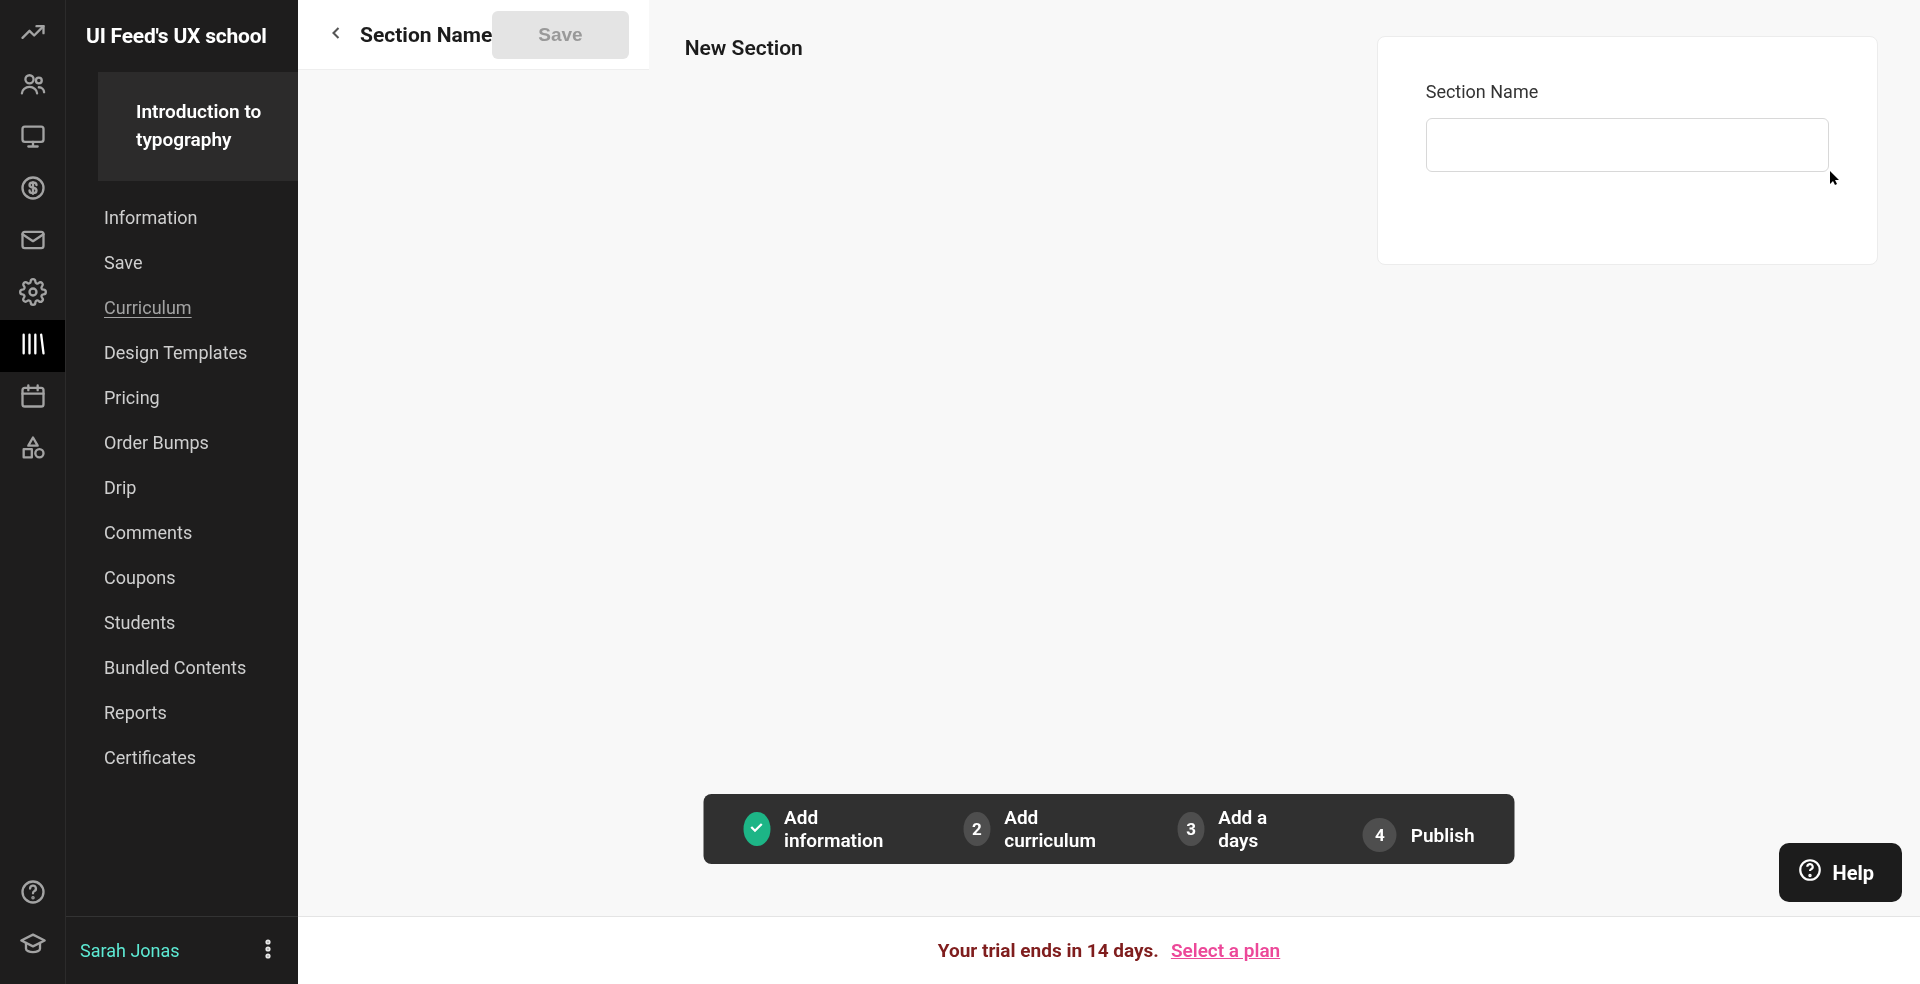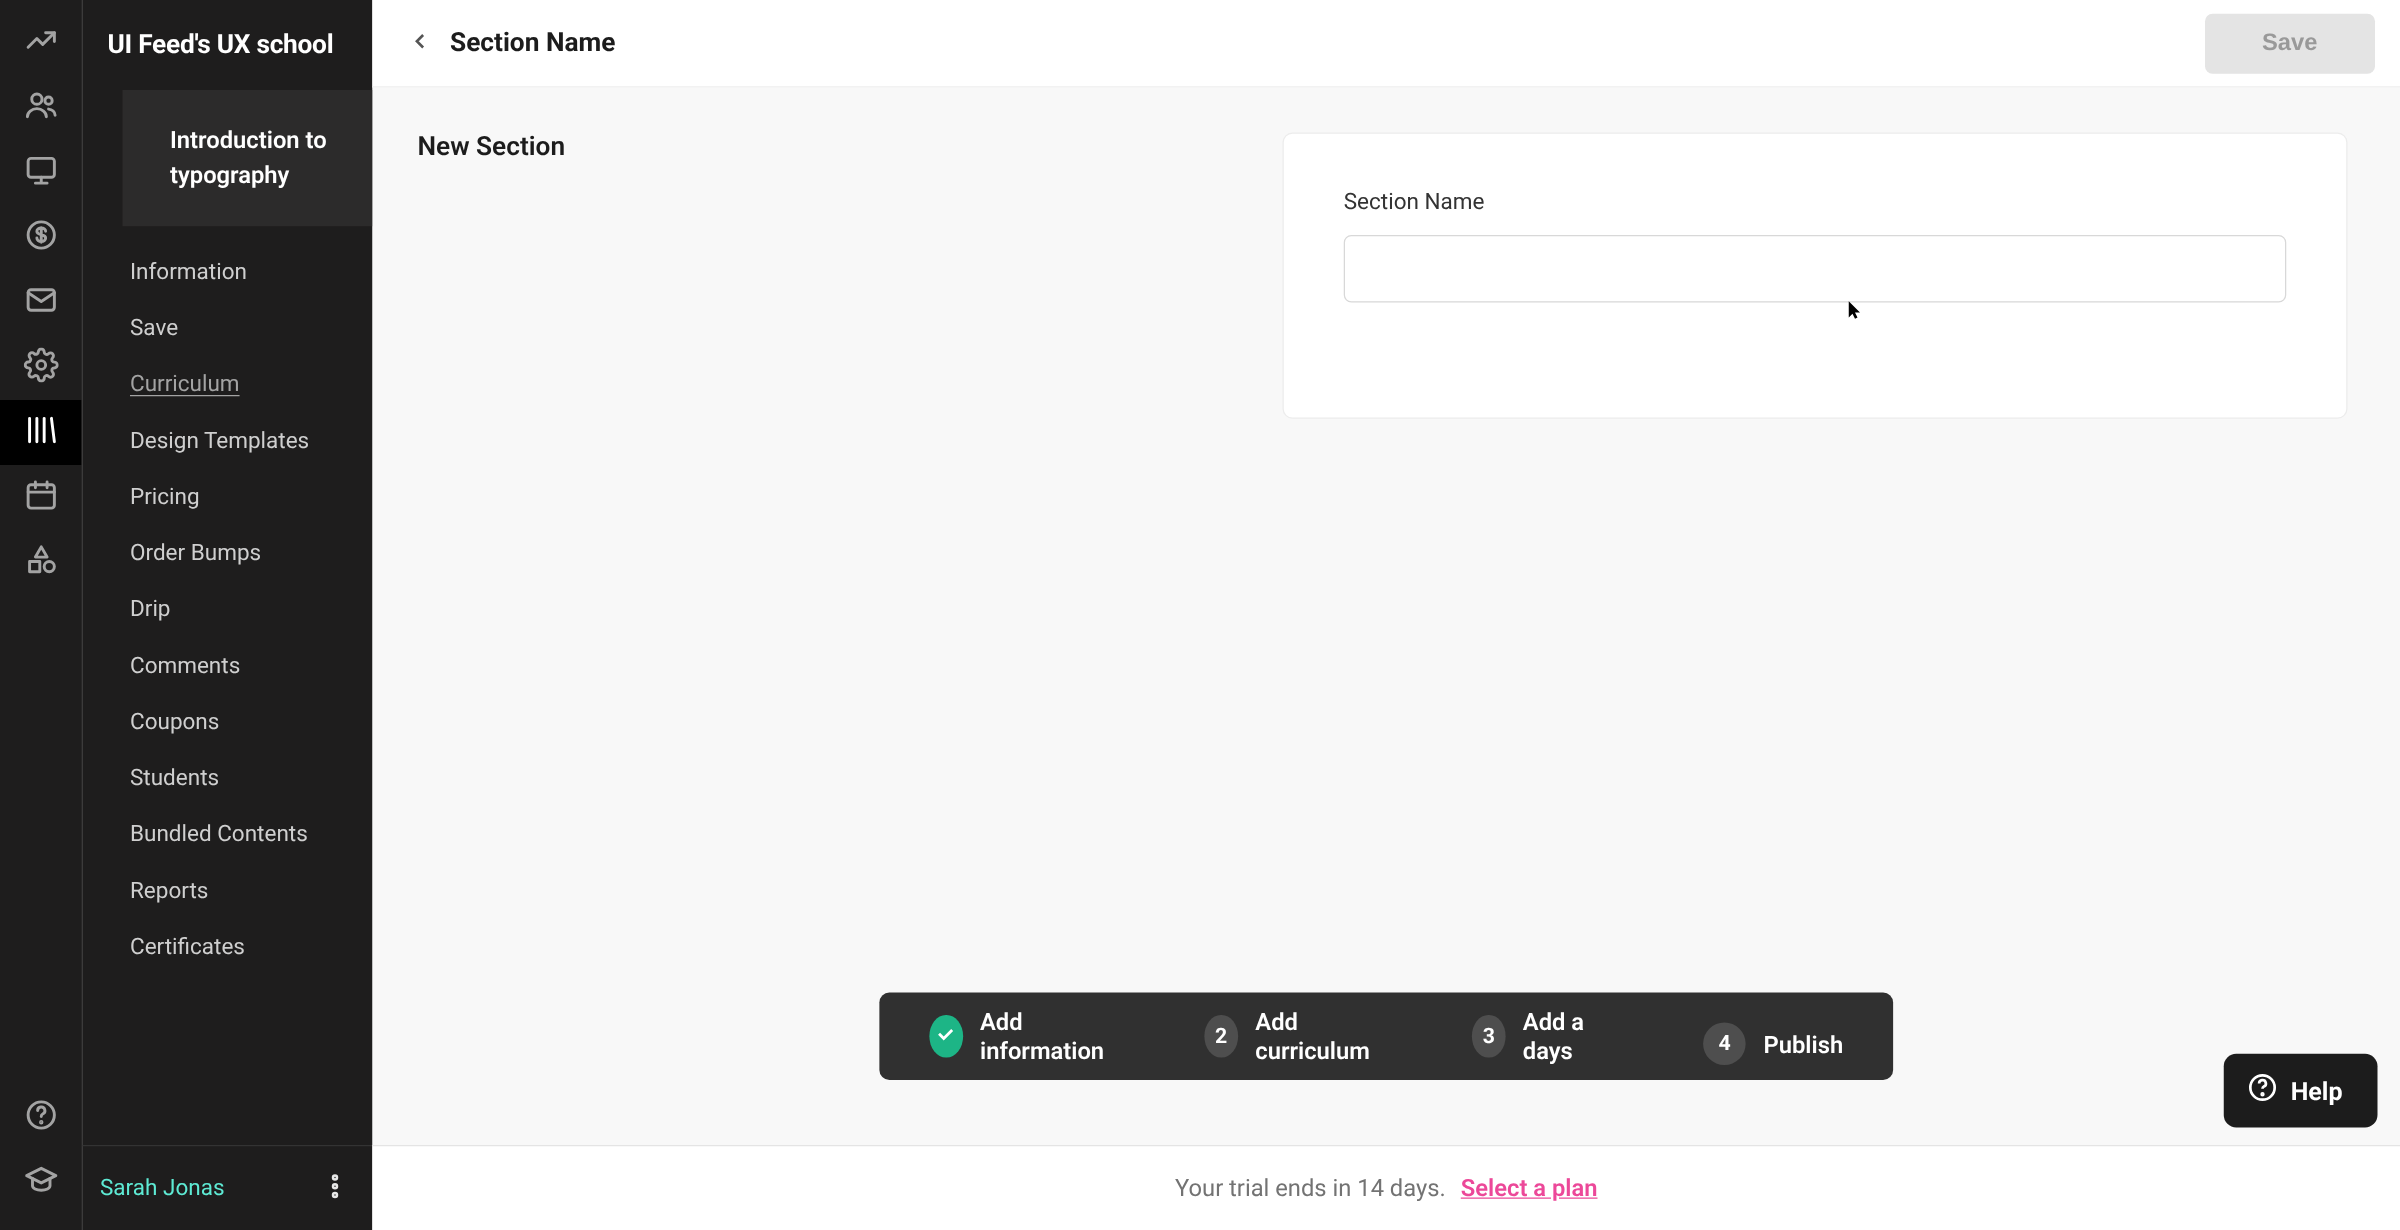--- a/index.html
+++ b/index.html
@@ -21,21 +21,21 @@
     .course-hdr { background:#2c2b2b; padding:26px 22px 28px 38px; font-size:19px; font-weight:600; line-height:1.45; color:#fff;margin-left:32px; }
     .snav { padding-top:14px; display:flex; flex-direction:column; }
     .snav a { display:block; padding:12px 22px 12px 38px; font-size:18px; color:#cfcfcf; text-decoration:none; cursor:pointer; }
     .snav a.active { color:#a3a3a3; text-decoration:underline; text-underline-offset:3px; }
 
     .sidebar-footer { position:absolute; left:0; right:0; bottom:0; height:68px; border-top:1px solid #333; display:flex; align-items:center; justify-content:space-between; padding:0 18px 0 14px; }
     .user-name { font-size:18px; color:#5eead4; }
     .more-btn svg { stroke:#e8e8e8; fill:none; stroke-width:2; width:24px; height:24px; }
 
     
-    .main { flex:1; background:#f8f8f8; display:flex; flex-direction:column; position:relative; }
+    .main { flex:1; background:#f8f8f8; display:flex; flex-direction:row; position:relative; }
     .topbar { height:70px; background:#fff; border-bottom:1px solid #eee; display:flex; align-items:center; padding:0 20px; }
     .back-btn { width:36px; height:36px; display:flex; align-items:center; justify-content:center; cursor:pointer; }
     .back-btn svg { stroke:#555; fill:none; stroke-width:2.5; width:20px; height:20px; }
     .top-title { font-size:21px; font-weight:700; color:#1c1c1c; margin-left:6px; }
     .spacer { flex:1; }
     .save-btn { background:#e4e4e4; border:none; border-radius:6px; padding:13px 46px; font-size:19px; font-weight:700; color:#999; cursor:pointer; }
 
     
     .body { flex:1; position:relative; padding:28px 36px; }
     .side-label { font-size:21px; font-weight:600; color:#1c1c1c; position:absolute; left:36px; top:36px; }
@@ -50,21 +50,21 @@
     
     .steps { position:absolute; left:50%; transform:translateX(-50%); bottom:120px; background:#303030; border-radius:8px; display:flex; align-items:flex-end; padding:12px 40px; gap:72px; }
     .step { display:flex; align-items:center; gap:14px; cursor:pointer; }
     .badge { width:34px; height:34px; border-radius:50%; background:#4e4e4e; display:flex; align-items:center; justify-content:center; font-size:17px; font-weight:700; color:#fff; }
     .badge.done { background:#1db586; }
     .badge.done svg { stroke:#fff; fill:none; stroke-width:3; width:18px; height:18px; }
     .step span.lbl { color:#fff; font-size:19px; font-weight:600; }
 
     
     .trialbar { position:absolute; left:0; right:0; bottom:0; height:68px; background:#fff; border-top:1px solid #e4e4e4; display:flex; align-items:center; justify-content:center; gap:12px; font-size:19px; }
-    .trialbar .msg { color:#737373; font-weight:400; }
+    .trialbar .msg { color:#7f1d1d; font-weight:700; }
     .trialbar .link { color:#ec4899; font-weight:600; text-decoration:underline; cursor:pointer; }
 
     
     .help { position:absolute; right:18px; bottom:82px; background:#1c1c1c; color:#fff; border-radius:10px; padding:14px 28px 14px 18px; display:flex; align-items:center; gap:10px; font-size:20px; font-weight:700; cursor:pointer; }
     .help svg { stroke:#fff; fill:none; stroke-width:2; width:26px; height:26px; }
   </style>
 </head>
 <body>
 
 <div class="app">

